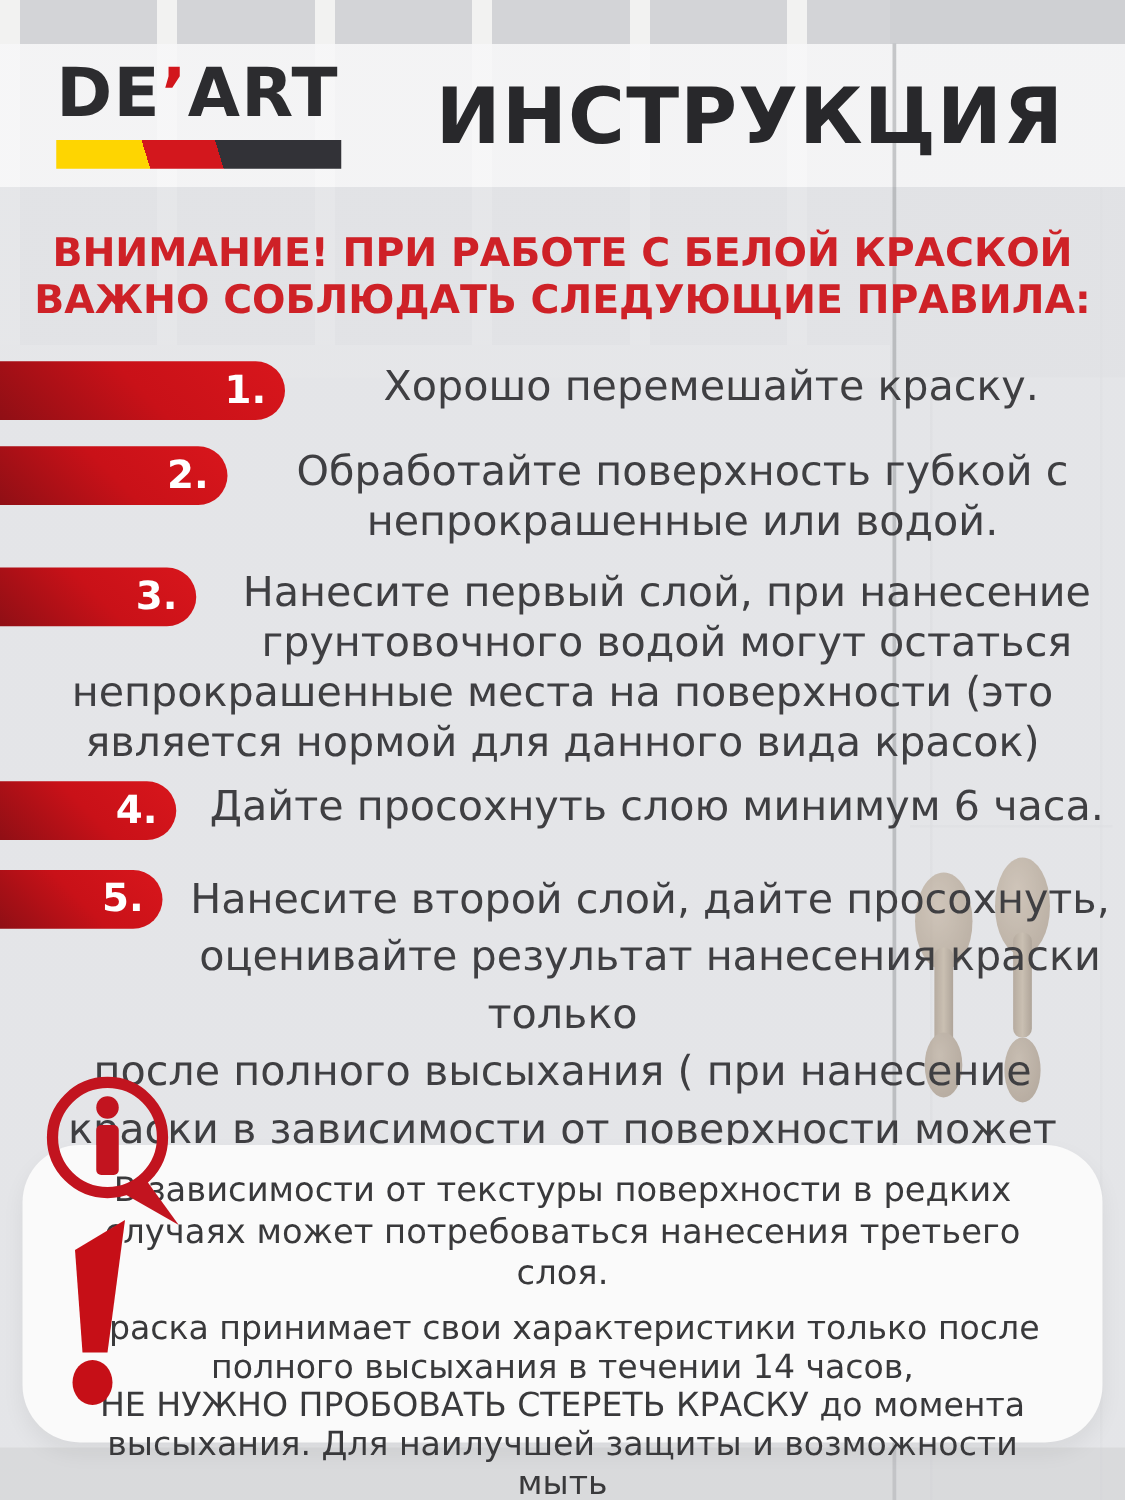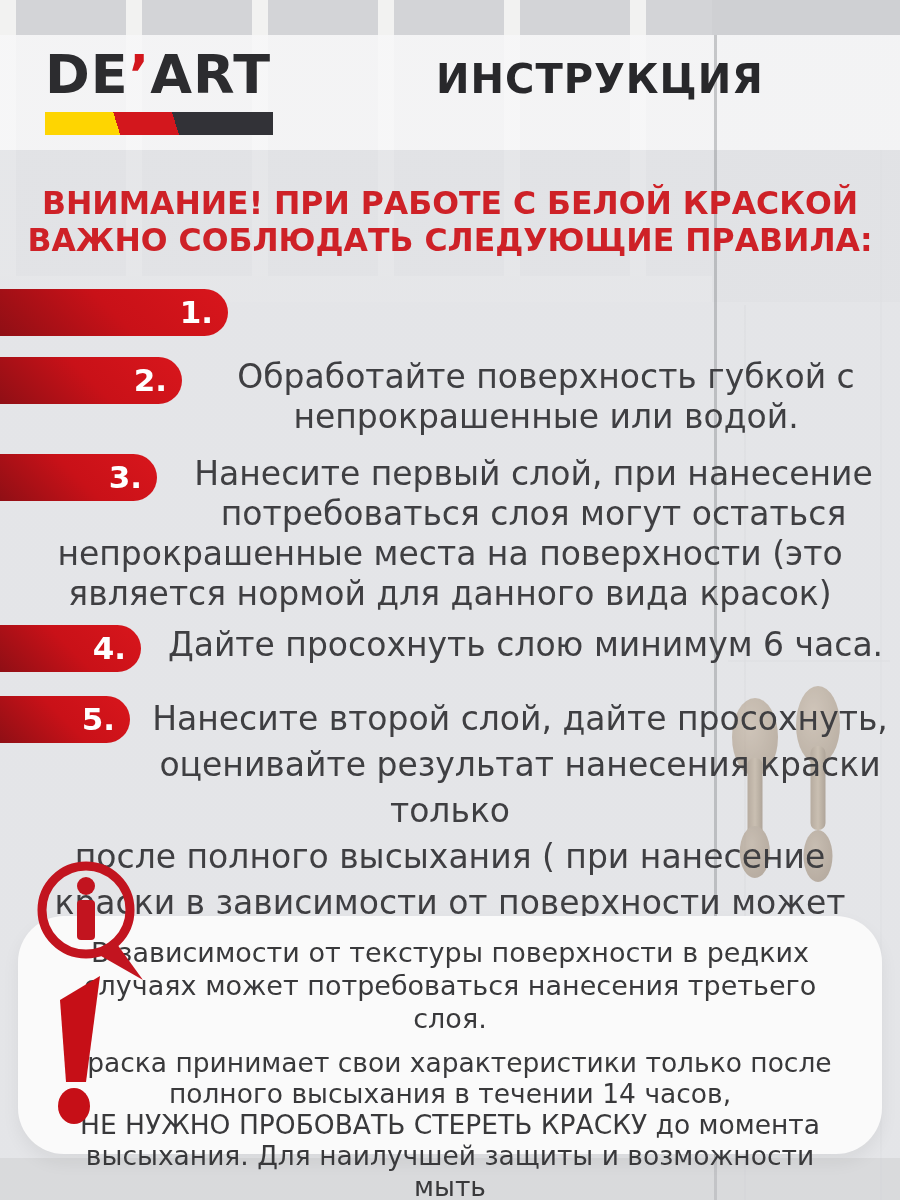--- a/index.html
+++ b/index.html
@@ -37,21 +37,21 @@
     border-radius:50%;background:radial-gradient(ellipse at 40% 35%,#b7a document,#93816d);
     background:radial-gradient(ellipse at 40% 35%,#b7a692,#93816d);}
 
   
   .logo{position:absolute;left:45px;top:48px;width:300px;}
   .wordmark{font-size:54px;font-weight:800;letter-spacing:1px;color:#2c2c2f;line-height:1;}
   .wordmark .apos{color:#d2161c;}
   .logo-stripe{margin-top:10px;width:228px;height:23px;
     background:linear-gradient(73deg,#fed501 0 32%,#d3171d 32% 57%,#323237 57% 100%);}
   .page-title{position:absolute;left:330px;top:56px;width:540px;text-align:center;
-    font-size:40px;font-weight:800;letter-spacing:1px;color:#28282b;}
+    font-size:62px;font-weight:800;letter-spacing:1px;color:#28282b;}
 
   
   .warning{position:absolute;left:20px;top:185px;width:860px;text-align:center;
     font-size:31.5px;font-weight:800;line-height:1.18;color:#ce2127;white-space:pre-line;}
 
   
   .step{position:absolute;left:0;width:900px;}
   .s1{top:289px;} .s2{top:357px;} .s3{top:454px;} .s4{top:625px;} .s5{top:696px;}
   .pill{float:left;height:47px;border-radius:0 24px 24px 0;margin-right:10px;
     background:linear-gradient(225deg,#d8161c 0%,#c91118 50%,#8f0f15 100%);
@@ -110,30 +110,31 @@
     <div class="wordmark"><span>DE</span><span class="apos">’</span><span>ART</span></div>
     <div class="logo-stripe"></div>
   </div>
   <div class="page-title">ИНСТРУКЦИЯ</div>
 
   <div class="warning">ВНИМАНИЕ! ПРИ РАБОТЕ С БЕЛОЙ КРАСКОЙ
 ВАЖНО СОБЛЮДАТЬ СЛЕДУЮЩИЕ ПРАВИЛА:</div>
 
   <div class="step s1">
     <div class="pill">1.</div>
+    <div class="step-text">Хорошо перемешайте краску.</div>
   </div>
   <div class="step s2">
     <div class="pill">2.</div>
     <div class="step-text">Обработайте поверхность губкой с
 непрокрашенные или водой.</div>
   </div>
   <div class="step s3">
     <div class="pill">3.</div>
     <div class="step-text">Нанесите первый слой, при нанесение
-потребоваться слоя могут остаться
+грунтовочного водой могут остаться
 непрокрашенные места на поверхности (это
 является нормой для данного вида красок)</div>
   </div>
   <div class="step s4">
     <div class="pill">4.</div>
     <div class="step-text">Дайте просохнуть слою минимум 6 часа.</div>
   </div>
   <div class="step s5">
     <div class="pill">5.</div>
     <div class="step-text">Нанесите второй слой, дайте просохнуть,

